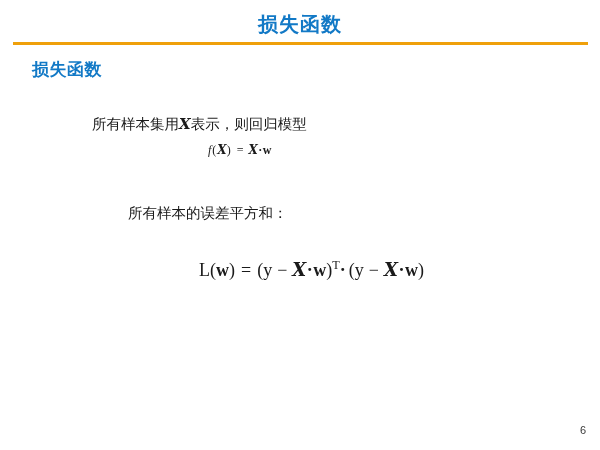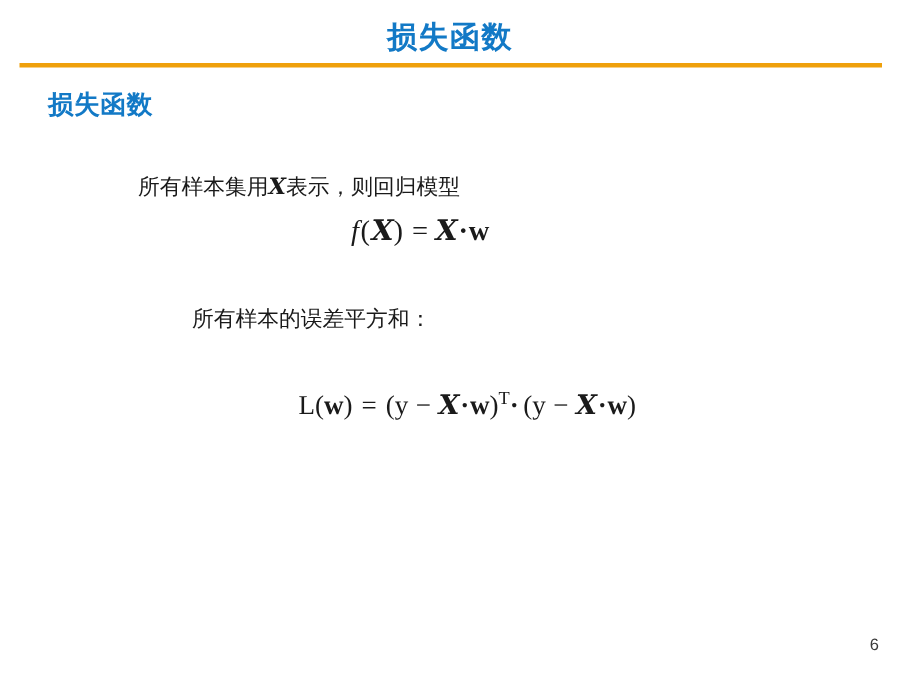--- a/index.html
+++ b/index.html
@@ -82,22 +82,21 @@
   .formula {
     position: absolute;
     color: #1a1a1a;
     font-family: "Liberation Serif", "DejaVu Serif", serif;
     white-space: nowrap;
   }
 
   .formula-1 {
     left: 208px;
     top: 143px;
-    font-size: 19px;
-    margin-left: 26px;
+    font-size: 12px;
   }
 
   .formula-2 {
     left: 199px;
     top: 258px;
     font-size: 18px;
     text-align: right;
   }
 
   

